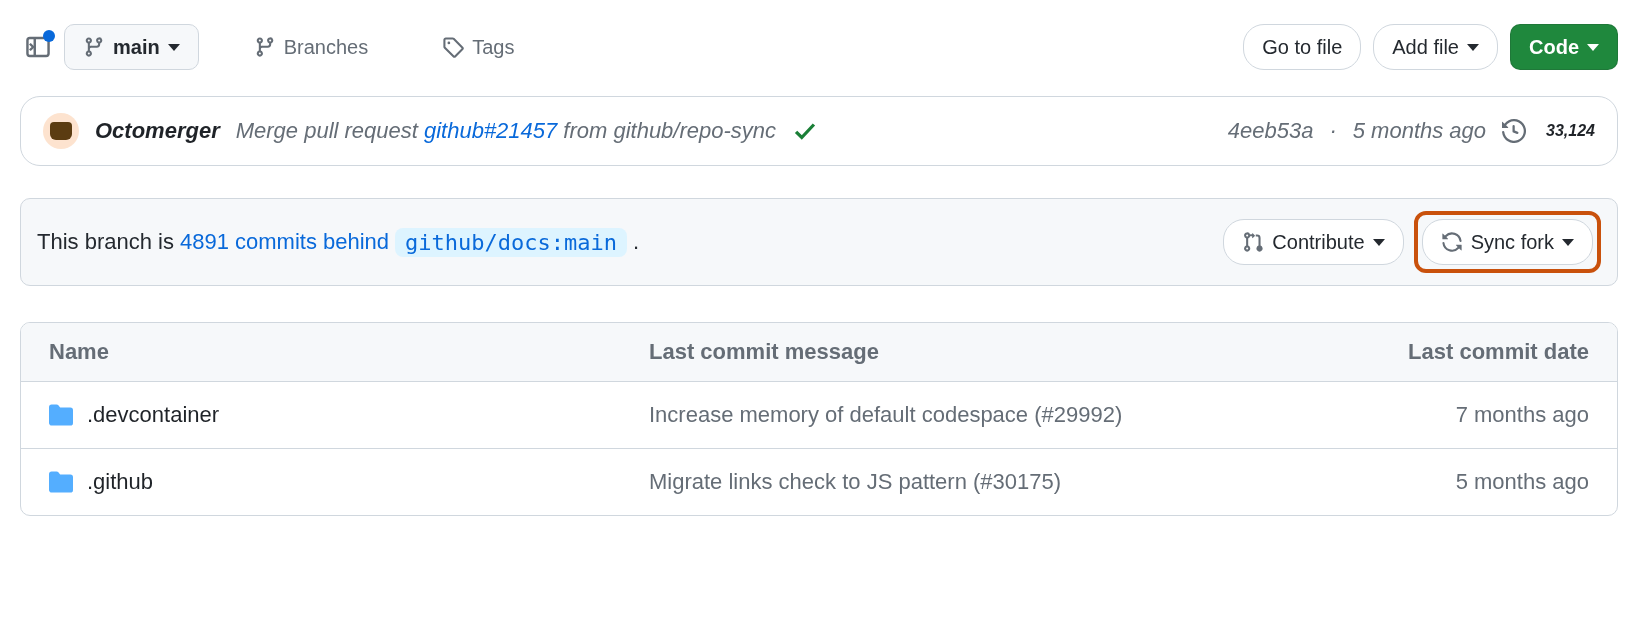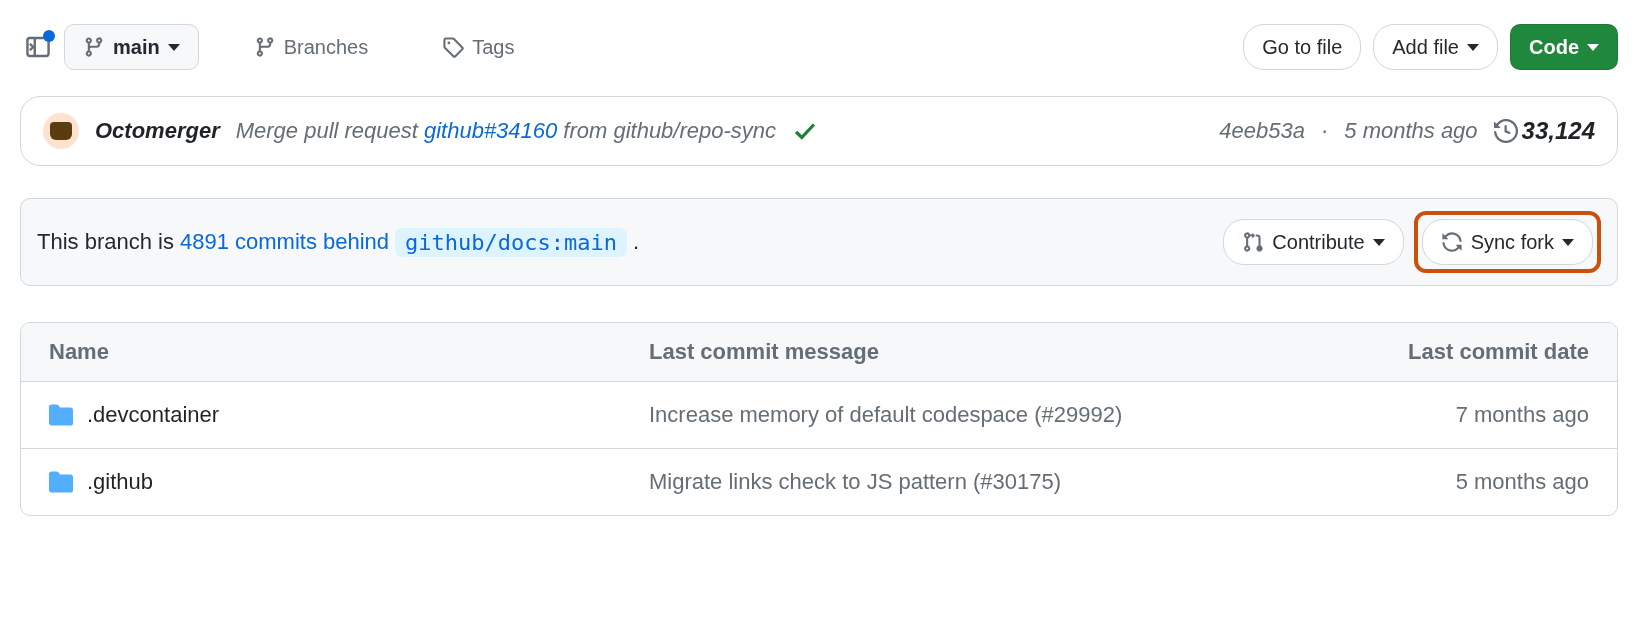--- a/index.html
+++ b/index.html
@@ -32,21 +32,21 @@
     border:1px solid #d0d7de; border-radius:20px; padding:16px 22px;
     display:flex; align-items:center; gap:16px; margin-bottom:32px;font-style:italic;
   }
   .avatar { width:36px; height:36px; border-radius:50%; background:#fde3cf; display:flex; align-items:center; justify-content:center; }
   .avatar-inner { width:22px; height:18px; background:#5b3c11; border-radius:4px 4px 6px 6px; }
   .author { font-weight:700; font-size:22px; }
   .commit-msg { font-size:22px; color:#656d76; display:flex; gap:6px; align-items:center; flex-wrap:nowrap; white-space:nowrap; }
   .link { color:#0969da; cursor:pointer; }
   .check { color:#1a7f37; }
   .sha { font-size:22px; color:#656d76; }
-  .commits-count { display:flex; align-items:center; gap:4px; font-weight:700; font-size:24px; }
+  .commits-count { display:flex; align-items:center; gap:20px; font-weight:700; font-size:16px; }
 
   .status-box {
     border:1px solid #d0d7de; border-radius:10px; padding:12px 16px;
     background:#f6f8fa; display:flex; align-items:center; gap:10px; margin-bottom:36px;
   }
   .status-text { font-size:22px; color:#24292f; display:flex; align-items:center; gap:6px; }
   .code-chip {
     background:#ddf4ff; color:#0969da; padding:2px 10px; border-radius:8px;
     font-family: ui-monospace, SFMono-Regular, "SF Mono", Menlo, Consolas, monospace;
     font-size:22px;
@@ -114,21 +114,21 @@
   </div>
 </div>
 
 <div class="commit-box">
   <div class="avatar">
       <div class="avatar-inner"></div>
     </div>
   <span class="author">Octomerger</span>
   <span class="commit-msg">
     <span>Merge pull request</span>
-    <span class="link">github#34160</span>
+    <span class="link">github#21457</span>
     <span>from github/repo-sync</span>
   </span>
   <span class="check">
     <svg width="26" height="26" viewBox="0 0 16 16" fill="none" stroke="currentColor" stroke-width="2">
         <polyline points="2.5,8.5 6,12 13.5,4"></polyline>
       </svg>
   </span>
   <div class="spacer"></div>
   <span class="sha">4eeb53a</span>
   <span class="sha">·</span>

